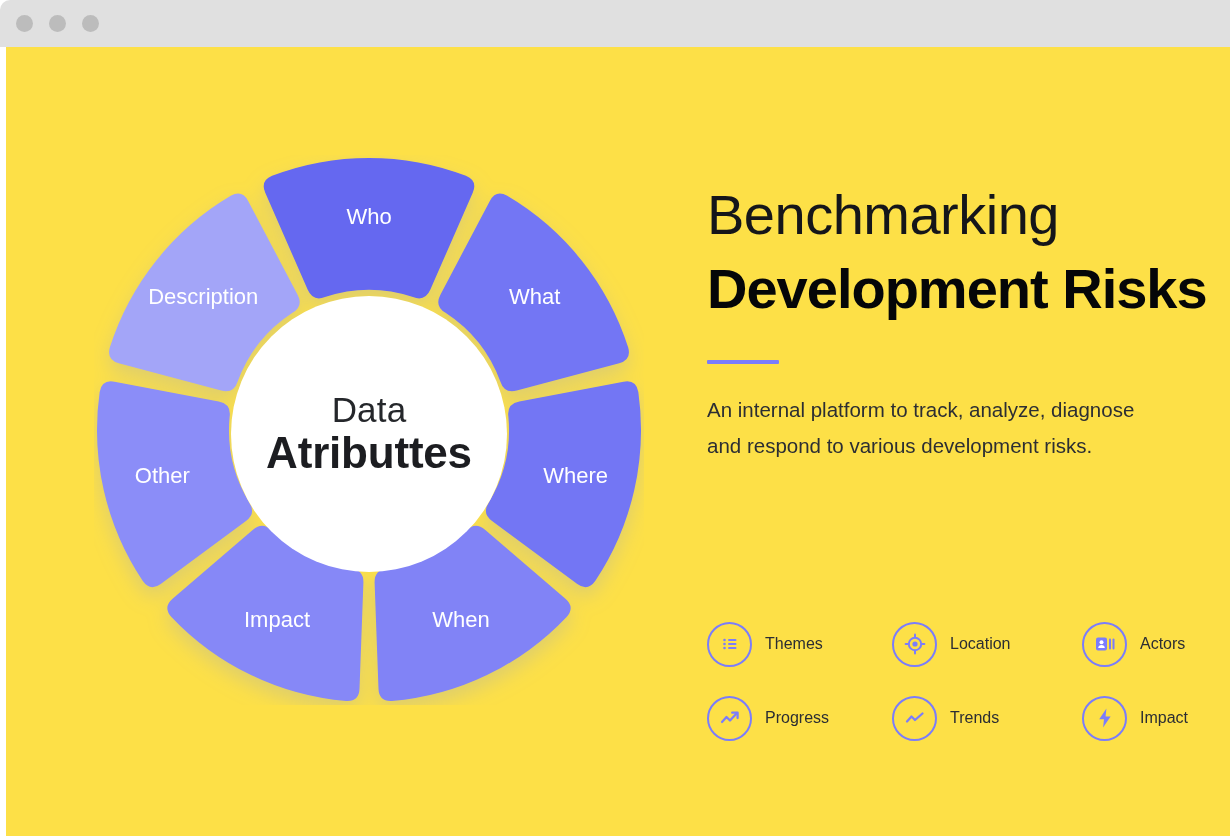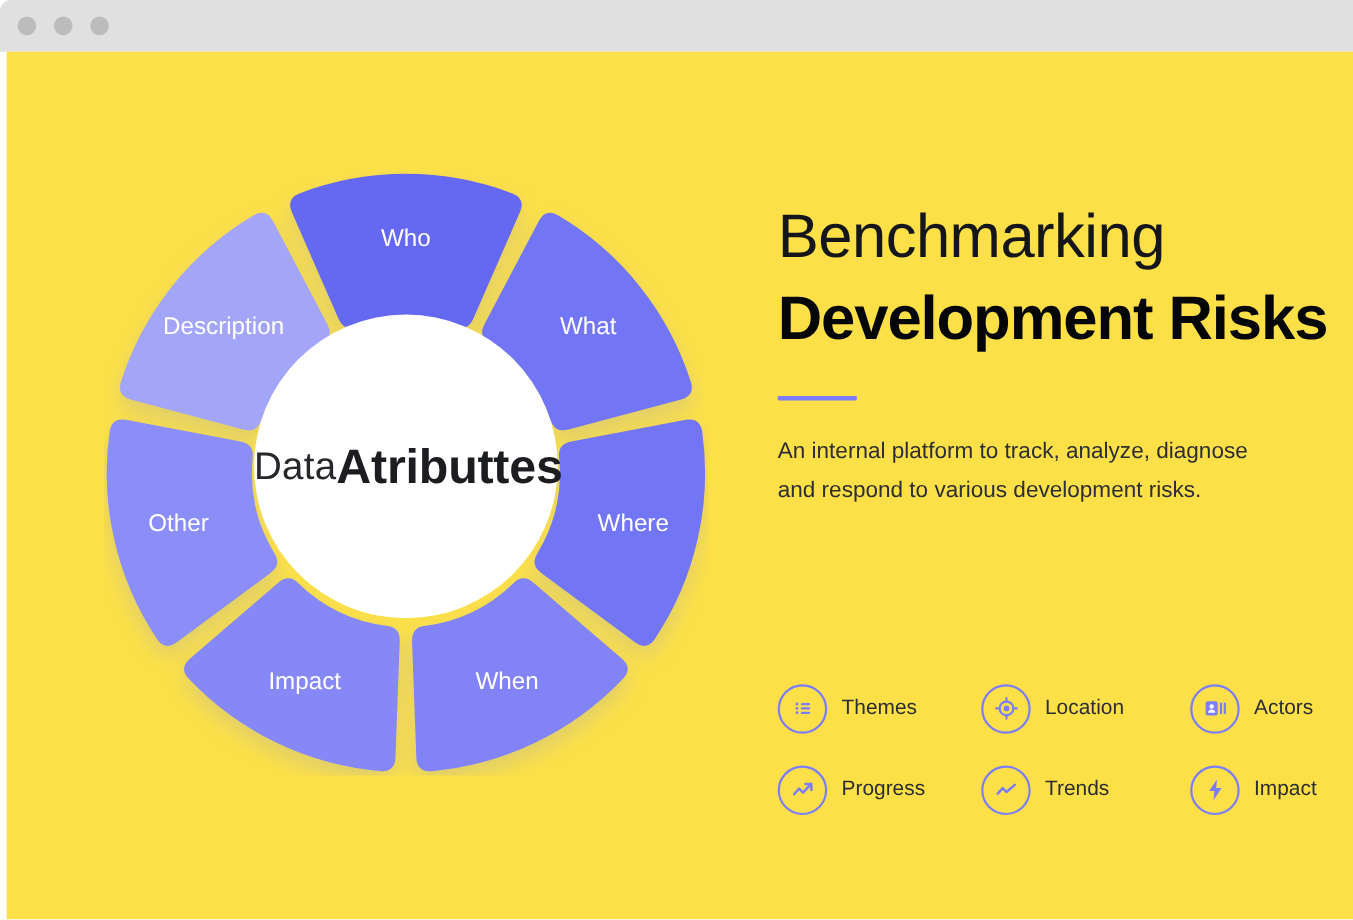--- a/index.html
+++ b/index.html
@@ -37,26 +37,26 @@
   }
 
   
   #donut-wrap {
     position:absolute; left:88px; top:108px;
     width:550px; height:550px;
   }
   #donut-svg { position:absolute; left:0; top:0; }
   #donut-center {
     position:absolute;
-    left:137px; top:131px;
+    left:137px; top:141px;
     width:276px; height:276px;
     border-radius:50%;
     background:#ffffff;
-    display:flex; flex-direction:row;
-    align-items:center; justify-content:space-between;
+    display:flex; flex-direction:column;
+    align-items:center; justify-content:center;
     line-height:1.05;
   }
   #center-line1 {
     font-size:35px; font-weight:300; color:#25272b;
     letter-spacing:0.2px;
   }
   #center-line2 {
     font-size:44px; font-weight:700; color:#1c1d21;
     letter-spacing:-0.2px; margin-top:2px;
   }
@@ -105,21 +105,21 @@
   }
   .feature { display:flex; align-items:center; }
   .feat-icon {
     width:45px; height:45px; border-radius:50%;
     border:2px solid #7b7dfb;
     display:flex; align-items:center; justify-content:center;
     flex:0 0 auto;
   }
   .feat-label {
     margin-left:13px;
-    font-size:19px; color:#2b2d33; font-weight:400;
+    font-size:16px; color:#2b2d33; font-weight:400;
     white-space:nowrap;
   }
 </style>
 </head>
 <body>
 
 <div id="window">
 
   <div id="titlebar">
     <div id="traffic-lights">

